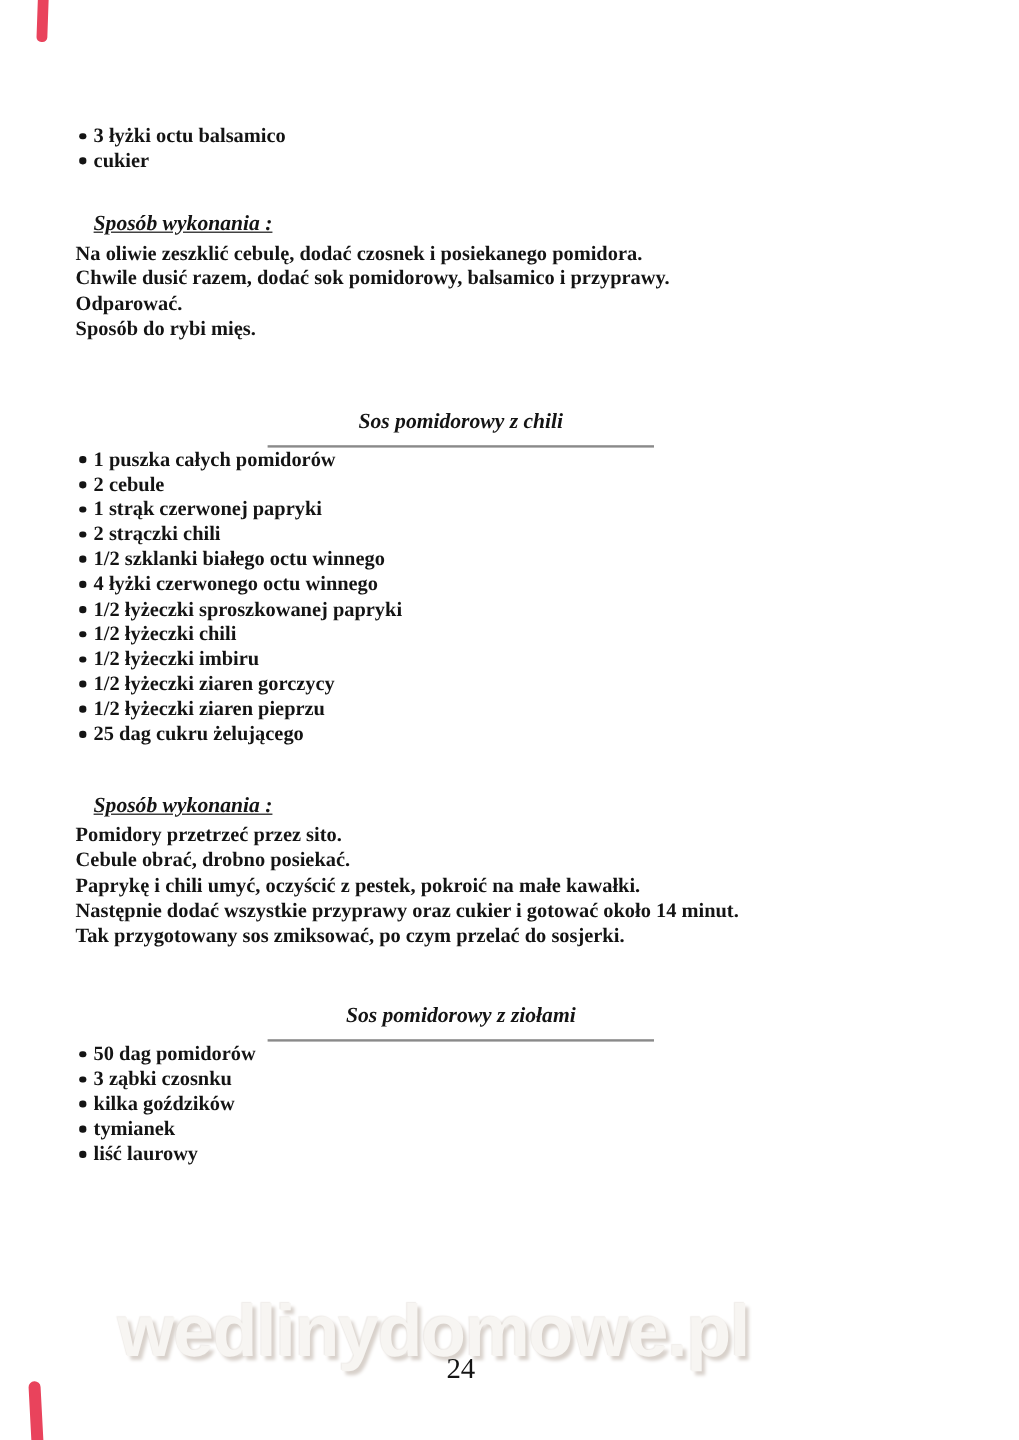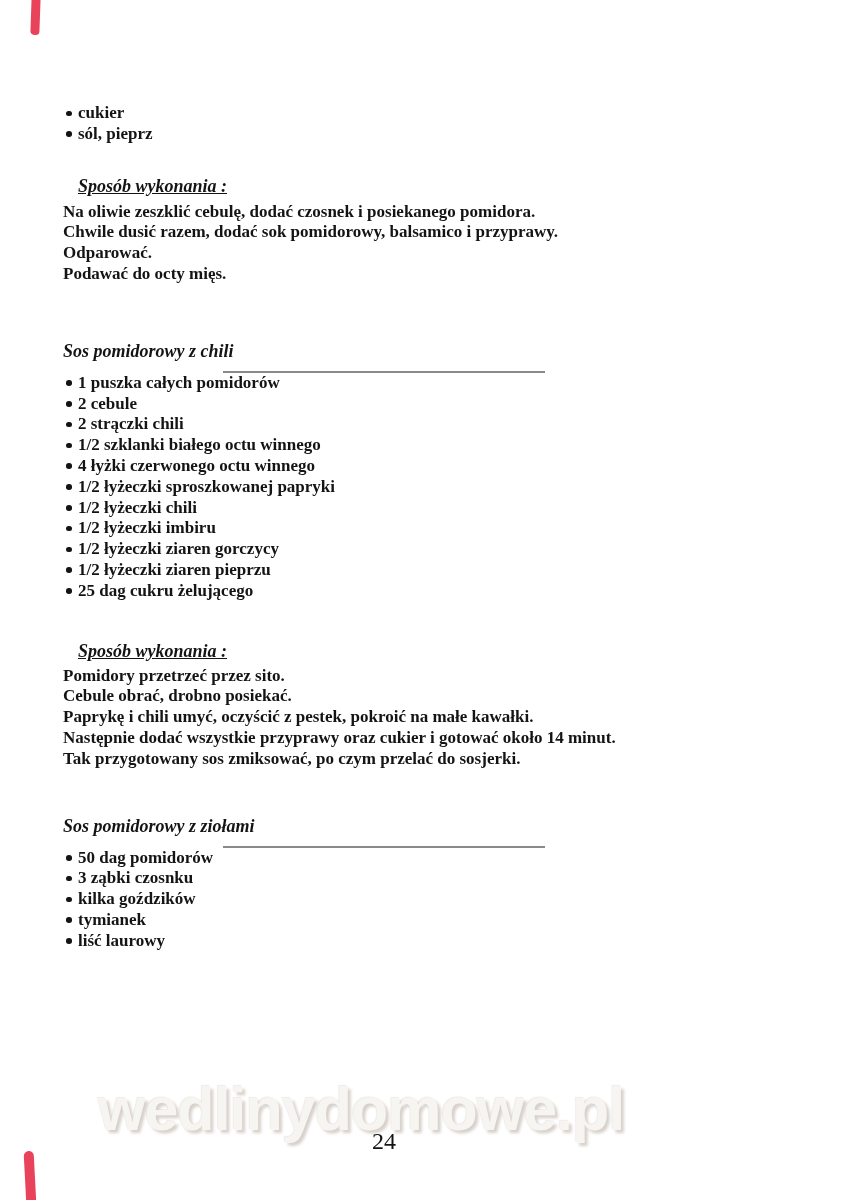--- a/index.html
+++ b/index.html
@@ -33,21 +33,21 @@
     display:inline-block;
   }
   .heading-wrap { height:21px; }
   .hw1 { margin-top:19px; } .hw2 { margin-top:27px; }
   .hw1 .method-heading, .hw2 .method-heading { margin-top:12px; }
 
   .paragraph { margin:17px 0 0 63px; line-height:20.8px; }
   .paragraph .line { white-space:nowrap; }
   .p2 { margin-top:16px; }
 
-  .title-block { width:642px; margin-left:63px; text-align:left; }
+  .title-block { width:642px; margin-left:63px; text-align:center; }
   .tb1 { margin-top:56px; } .tb2 { margin-top:46px; }
   .recipe-title { font-style:italic; font-size:18px; line-height:21px; }
   .title-rule {
     width:322px; margin:9px auto 0;
     border:none; border-top:2px solid var(--rule,#8a8a8a);
     height:0;
   }
 
   .ul2 { margin-top:30px; } .ul3 { margin-top:30px; }
 
@@ -80,43 +80,44 @@
 </head>
 <body>
 
 <div class="page">
 
   <div class="watermark">wedlinydomowe.pl</div>
 
   <div class="content">
 
     <ul class="bullet-list ul1" style="margin-top:103px">
+        <li><span class="dot"></span>3 łyżki octu balsamico</li>
         <li><span class="dot"></span>cukier</li>
-        <li><span class="dot"></span>sól, pieprz</li>
       </ul>
 
     <div class="heading-wrap hw1">
       <span class="method-heading">Sposób wykonania :</span>
     </div>
 
     <div class="paragraph p1">
         <div class="line">Na oliwie zeszklić cebulę, dodać czosnek i posiekanego pomidora.</div>
         <div class="line">Chwile dusić razem, dodać sok pomidorowy, balsamico i przyprawy.</div>
         <div class="line">Odparować.</div>
-        <div class="line">Podawać do octy mięs.</div>
+        <div class="line">Sposób do rybi mięs.</div>
       </div>
 
     <div class="title-block tb1">
       <div class="recipe-title">Sos pomidorowy z chili</div>
       <hr class="title-rule">
     </div>
 
     <ul class="bullet-list ul2">
         <li><span class="dot"></span>1 puszka całych pomidorów</li>
         <li><span class="dot"></span>2 cebule</li>
+        <li><span class="dot"></span>1 strąk czerwonej papryki</li>
         <li><span class="dot"></span>2 strączki chili</li>
         <li><span class="dot"></span>1/2 szklanki białego octu winnego</li>
         <li><span class="dot"></span>4 łyżki czerwonego octu winnego</li>
         <li><span class="dot"></span>1/2 łyżeczki sproszkowanej papryki</li>
         <li><span class="dot"></span>1/2 łyżeczki chili</li>
         <li><span class="dot"></span>1/2 łyżeczki imbiru</li>
         <li><span class="dot"></span>1/2 łyżeczki ziaren gorczycy</li>
         <li><span class="dot"></span>1/2 łyżeczki ziaren pieprzu</li>
         <li><span class="dot"></span>25 dag cukru żelującego</li>
       </ul>

